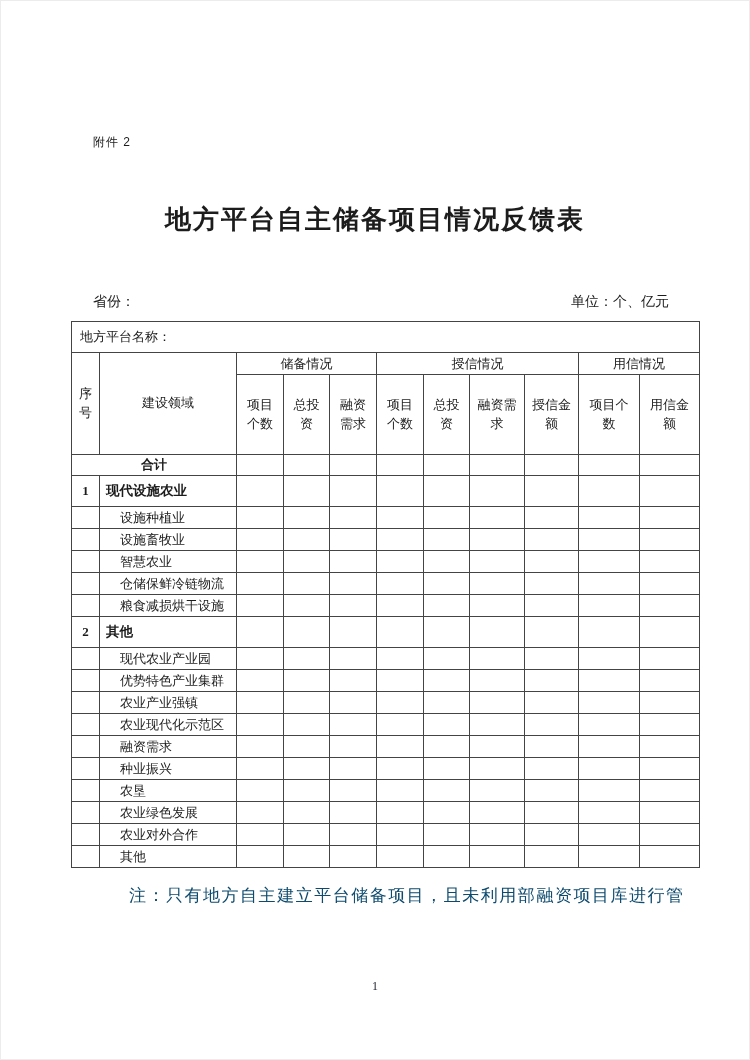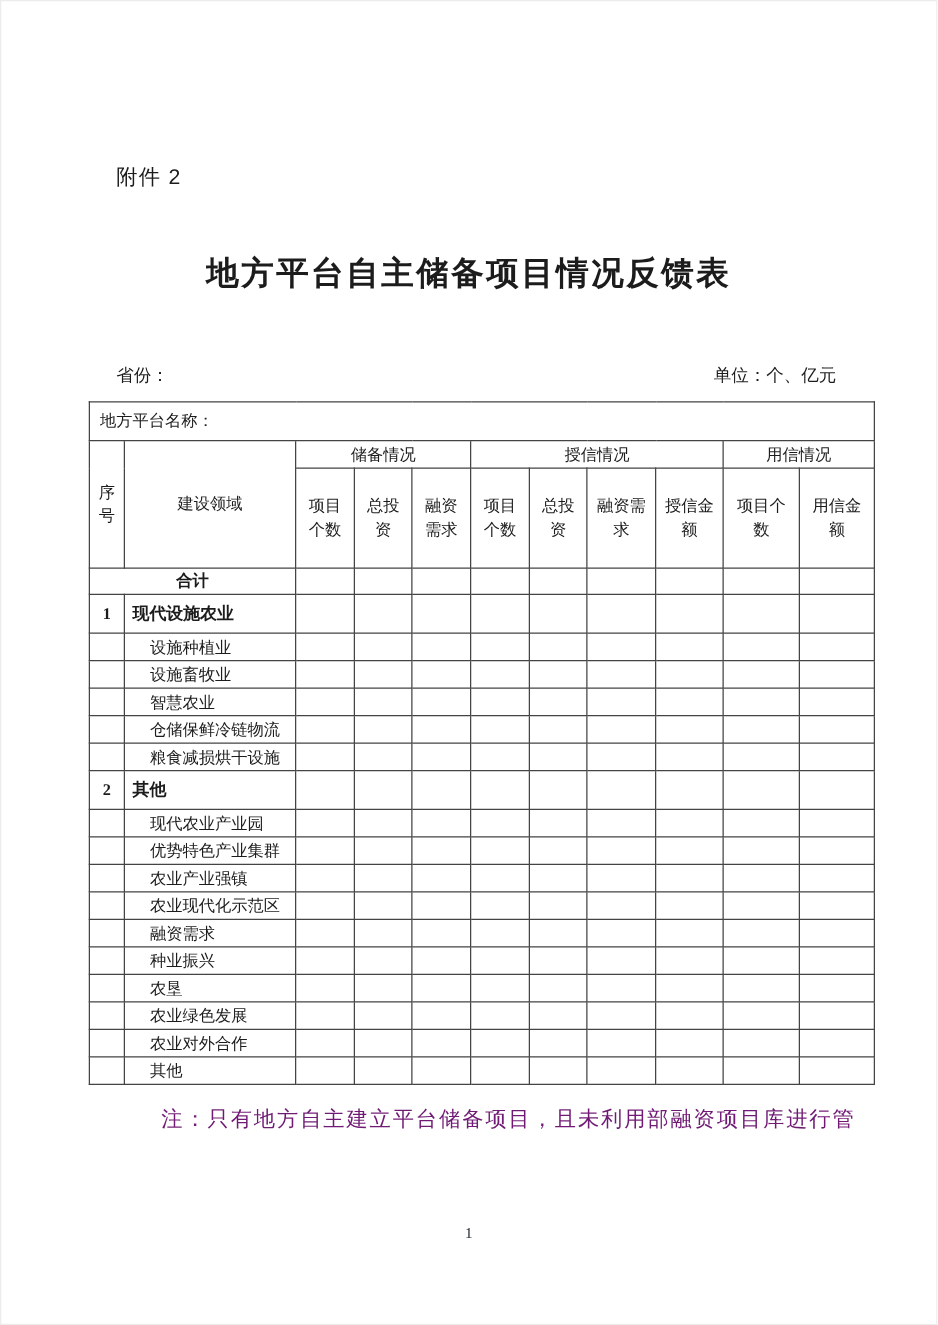--- a/index.html
+++ b/index.html
@@ -14,28 +14,28 @@
     box-sizing: border-box;
     background: #ffffff;
     border: 1px solid #ececec;
     color: #1c1c1c;
     font-family: "Liberation Serif", serif;
     overflow: hidden;
   }
   .attachment {
     margin: 130px 0 0 92px;
     font-family: "Liberation Sans", sans-serif;
-    font-size: 17px;
+    font-size: 12px;
     line-height: 22px;
     letter-spacing: 1px;
   }
   .title {
     margin: 50px 0 0 0;
     text-align: center;
-    font-family: Liberation Mono, monospace;
+    font-family: Liberation Serif, serif;
     font-weight: bold;
     font-size: 26px;
     line-height: 34px;
     letter-spacing: 2px;
   }
   .meta-row {
     display: flex;
     justify-content: space-between;
     align-items: flex-end;
     margin: 56px 68px 0 70px;
@@ -85,21 +85,21 @@
   tr.section-row td.no-cell { font-weight: bold; }
   tr.item-row td { height: 19px; }
   tr.item-row td.label-cell {
     text-align: left;
     padding-left: 20px;
   }
   .note {
     margin: 6px 66px 0 70px;
     font-size: 17px;
     line-height: 43px;
-    color: #701a75;
+    color: #0c4a6e;
   }
   .note .note-line {
     text-align: justify;
     text-align-last: justify;
   }
   .note .note-line.first { text-indent: 58px; }
   .page-number {
     position: absolute;
     top: 978px;
     left: 0;

